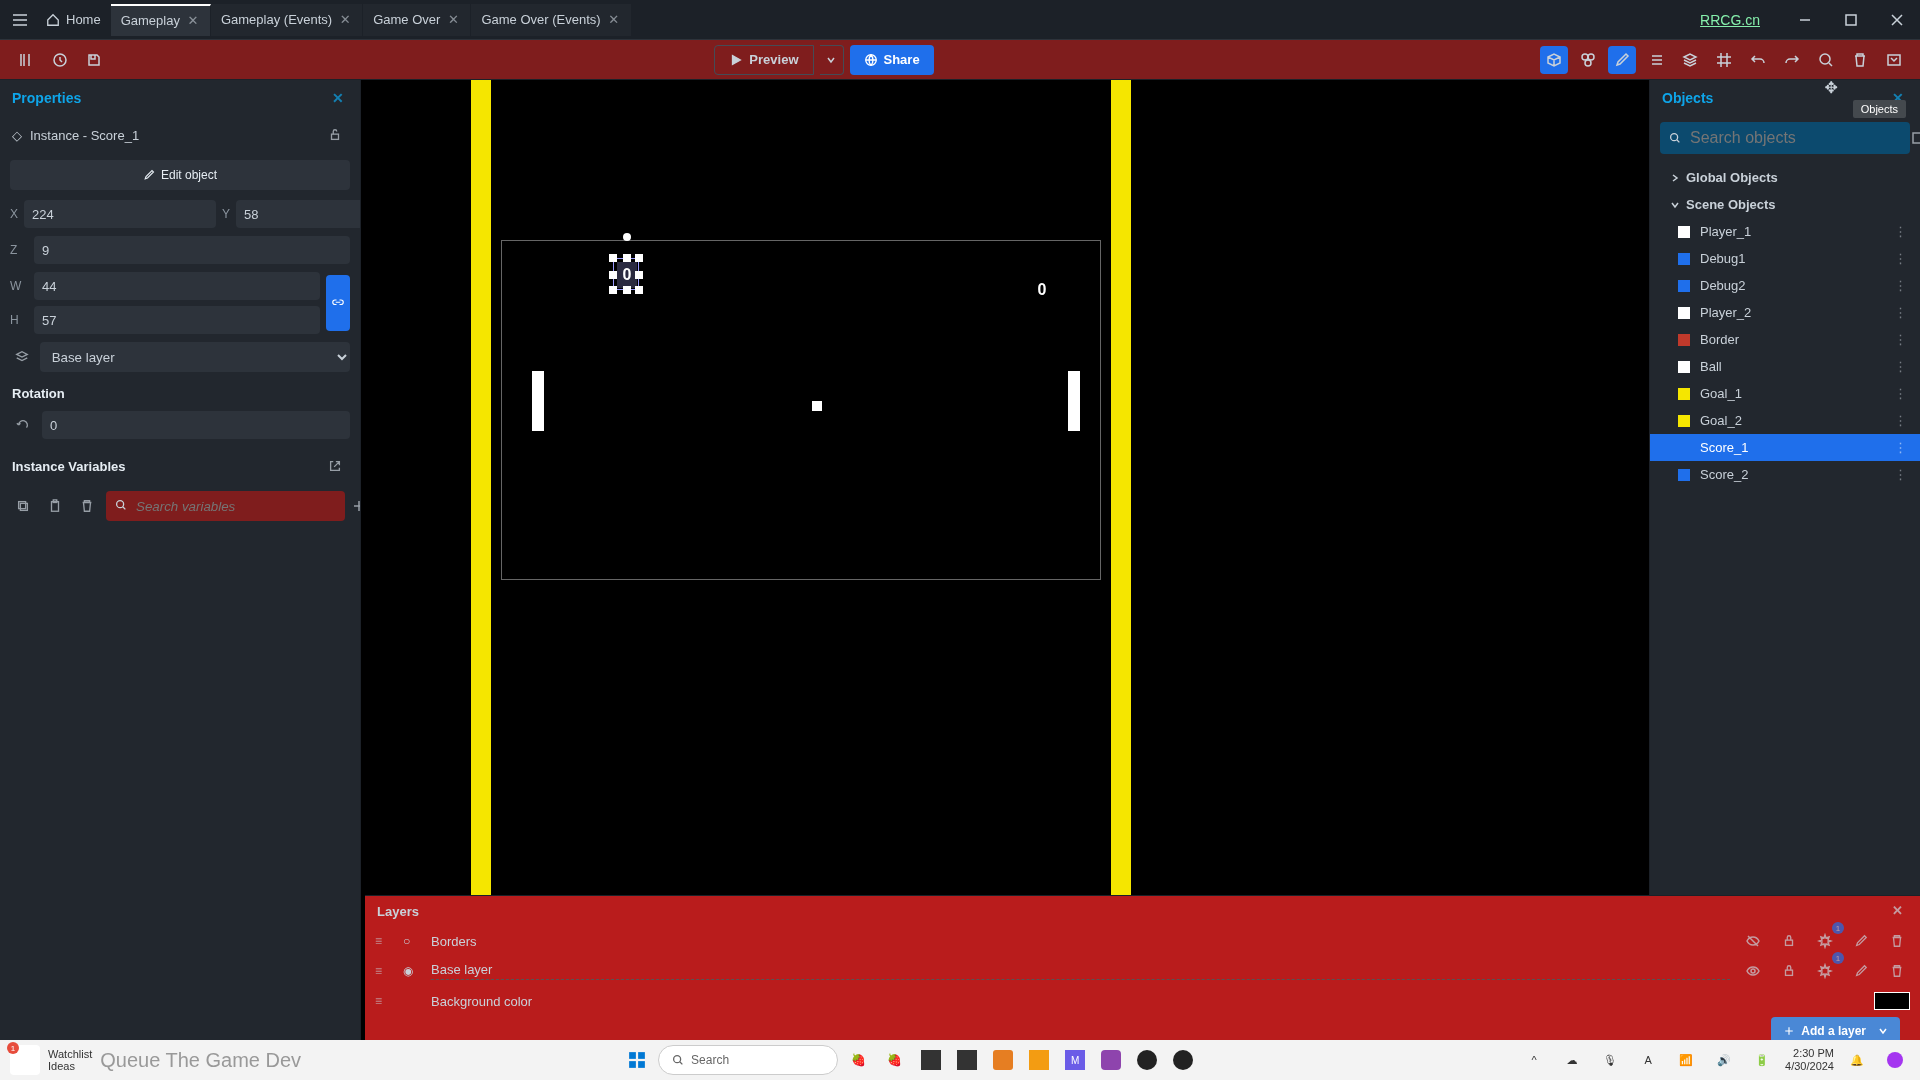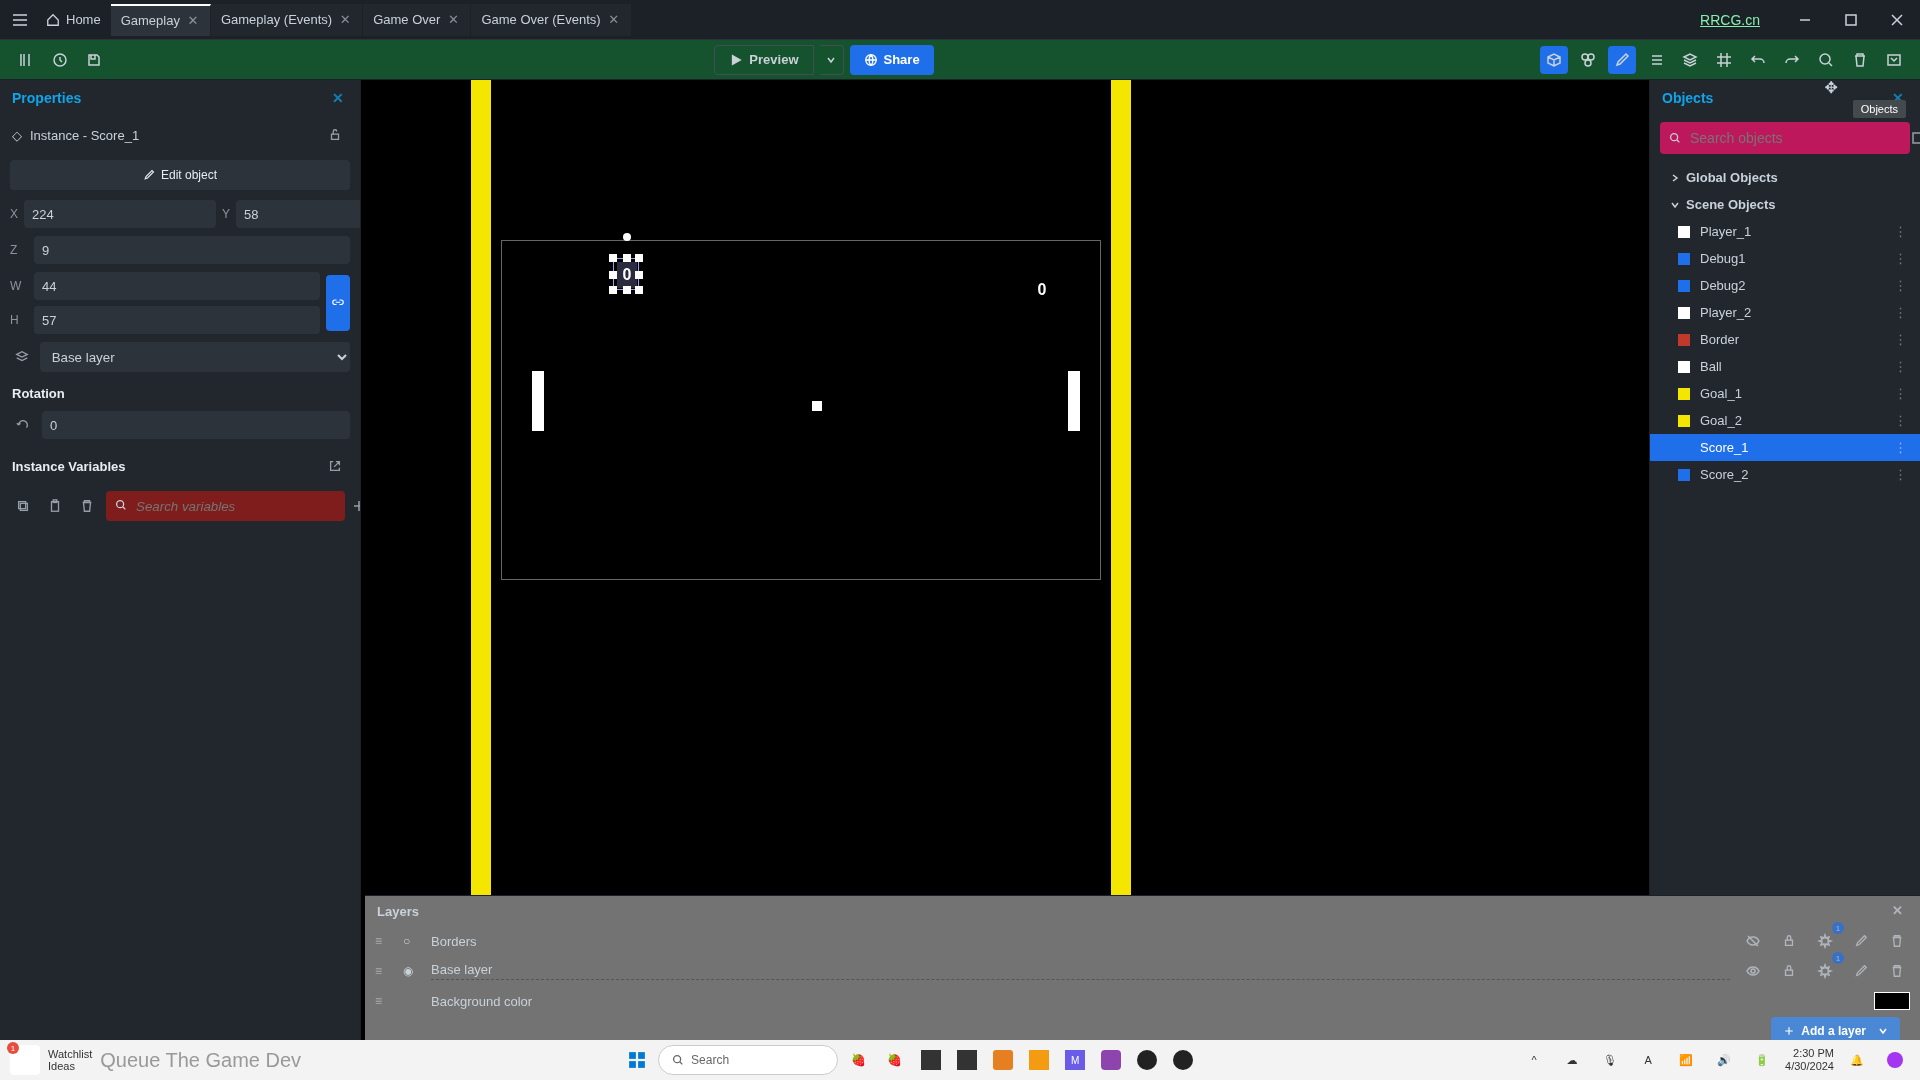--- a/index.html
+++ b/index.html
@@ -10,21 +10,21 @@
 .tab { height: 32px; padding: 0 10px; display: flex; align-items: center; gap: 6px; background: #22272e; border-right: 1px solid #1c2128; cursor: pointer; font-size: 13px; }
 .tab.home { background: #1c2128; border: none; padding-left: 6px; }
 .tab.active { background: #2d333b; border-top: 2px solid #fff; }
 .tab-close { width: 14px; height: 14px; display: flex; align-items: center; justify-content: center; opacity: 0.6; }
 .titlebar-rest { flex: 1; display: flex; justify-content: flex-end; align-items: center; gap: 2px; }
 .watermark-url { color: #86efac; font-size: 14px; padding-right: 20px; text-decoration: underline; }
 .window-controls { display: flex; }
 .window-btn { width: 46px; height: 40px; display: flex; align-items: center; justify-content: center; cursor: pointer; }
 .window-btn svg { width: 12px; height: 12px; }
 
-.toolbar { height: 40px; background: #14532d; display: flex; align-items: center; justify-content: space-between; padding: 0 12px; border-bottom: 1px solid #1c2128; }
+.toolbar { height: 40px; background: #7f1d1d; display: flex; align-items: center; justify-content: space-between; padding: 0 12px; border-bottom: 1px solid #1c2128; }
 .toolbar-left, .toolbar-center, .toolbar-right { display: flex; align-items: center; gap: 6px; }
 .tool-btn { width: 28px; height: 28px; display: flex; align-items: center; justify-content: center; cursor: pointer; border-radius: 4px; }
 .tool-btn.accent { background: #1f6feb; }
 .preview-btn { height: 30px; padding: 0 14px; display: flex; align-items: center; gap: 6px; border: 1px solid #444c56; border-radius: 4px 0 0 4px; cursor: pointer; font-size: 13px; font-weight: 600; color: #c9d1d9; }
 .preview-dd { height: 30px; width: 24px; border: 1px solid #444c56; border-left: none; border-radius: 0 4px 4px 0; display: flex; align-items: center; justify-content: center; }
 .share-btn { height: 30px; padding: 0 14px; display: flex; align-items: center; gap: 6px; background: #1f6feb; border-radius: 4px; cursor: pointer; font-size: 13px; font-weight: 600; color: #fff; }
 
 .main-area { display: flex; height: calc(100vh - 80px - 40px); }
 .panel { background: #22272e; display: flex; flex-direction: column; }
 .panel-left { width: 360px; }
@@ -55,36 +55,36 @@
 .scene-bounds { position: absolute; left: 140px; top: 160px; width: 600px; height: 340px; border: 1px solid #666; }
 .paddle { position: absolute; width: 12px; height: 60px; background: #fff; }
 .ball { position: absolute; width: 10px; height: 10px; background: #fff; }
 .score-obj { position: absolute; width: 20px; height: 26px; background: #fff; color: #000; text-align: center; font-weight: bold; line-height: 26px; font-size: 16px; }
 .selected-box { position: absolute; border: 1px solid #99f; }
 .handle { position: absolute; width: 8px; height: 8px; background: #fff; }
 .rot-handle { position: absolute; width: 8px; height: 8px; background: #fff; border-radius: 50%; }
 .coord-readout { position: absolute; bottom: 6px; right: 10px; color: #ddd; font-size: 15px; font-weight: 600; }
 
 .obj-search { margin: 6px 10px; position: relative; }
-.obj-search input { width: 100%; height: 32px; background: #be185d; border: none; border-radius: 4px; padding: 0 30px; color: #c9d1d9; font-size: 14px; }
+.obj-search input { width: 100%; height: 32px; background: #0c4a6e; border: none; border-radius: 4px; padding: 0 30px; color: #c9d1d9; font-size: 16px; }
 .obj-tree { padding: 4px 0; }
 .tree-group { padding: 6px 12px; display: flex; align-items: center; gap: 6px; font-size: 13px; font-weight: 600; cursor: pointer; margin-left: 8px; }
 .tree-item { padding: 6px 12px 6px 28px; display: flex; align-items: center; gap: 10px; font-size: 13px; cursor: pointer; }
 .tree-item.selected { background: #1f6feb; color: #fff; }
 .obj-icon { width: 12px; height: 12px; display: inline-block; }
 .obj-icon.white { background: #fff; }
 .obj-icon.text { background: #1f6feb; }
 .obj-icon.red { background: #c0392b; }
 .obj-icon.yellow { background: #f5e600; }
 .item-menu { margin-left: auto; opacity: 0.5; width: 14px; }
 .add-object-btn { margin: 8px; height: 32px; background: #4a88d6; border-radius: 4px; display: flex; align-items: center; justify-content: center; gap: 6px; cursor: pointer; font-size: 13px; color: #fff; font-weight: 600; }
 .objects-tooltip { position: absolute; top: 100px; right: 14px; background: #44494e; padding: 3px 8px; font-size: 11px; color: #fff; border-radius: 2px; z-index: 10; }
 .move-cursor { position: absolute; top: 78px; right: 82px; font-size: 16px; z-index: 10; }
 
-.layers-panel { position: absolute; bottom: 40px; left: 365px; right: 0; background: #737373; height: 145px; border-top: 1px solid #1c2128; }
+.layers-panel { position: absolute; bottom: 40px; left: 365px; right: 0; background: #b91c1c; height: 145px; border-top: 1px solid #1c2128; }
 .layers-header { height: 30px; padding: 0 12px; display: flex; align-items: center; justify-content: space-between; font-size: 13px; font-weight: 600; }
 .layer-row { height: 30px; display: flex; align-items: center; padding: 0 10px; gap: 10px; }
 .drag-handle { width: 18px; opacity: 0.6; }
 .eye-icon { width: 18px; }
 .layer-name { flex: 1; font-size: 13px; }
 .layer-name.dashed { padding-bottom: 2px; border-bottom: 1px dashed #555; }
 .layer-actions { display: flex; gap: 10px; }
 .badge-dot { position: relative; }
 .badge-dot::after { content: '1'; position: absolute; top: -6px; right: -6px; width: 12px; height: 12px; background: #1f6feb; border-radius: 50%; font-size: 8px; display: flex; align-items: center; justify-content: center; }
 .add-layer-btn { margin-left: auto; margin-right: 10px; height: 28px; padding: 0 12px; background: #4a88d6; border-radius: 4px; display: flex; align-items: center; gap: 6px; font-size: 12px; font-weight: 600; color: #fff; cursor: pointer; }

